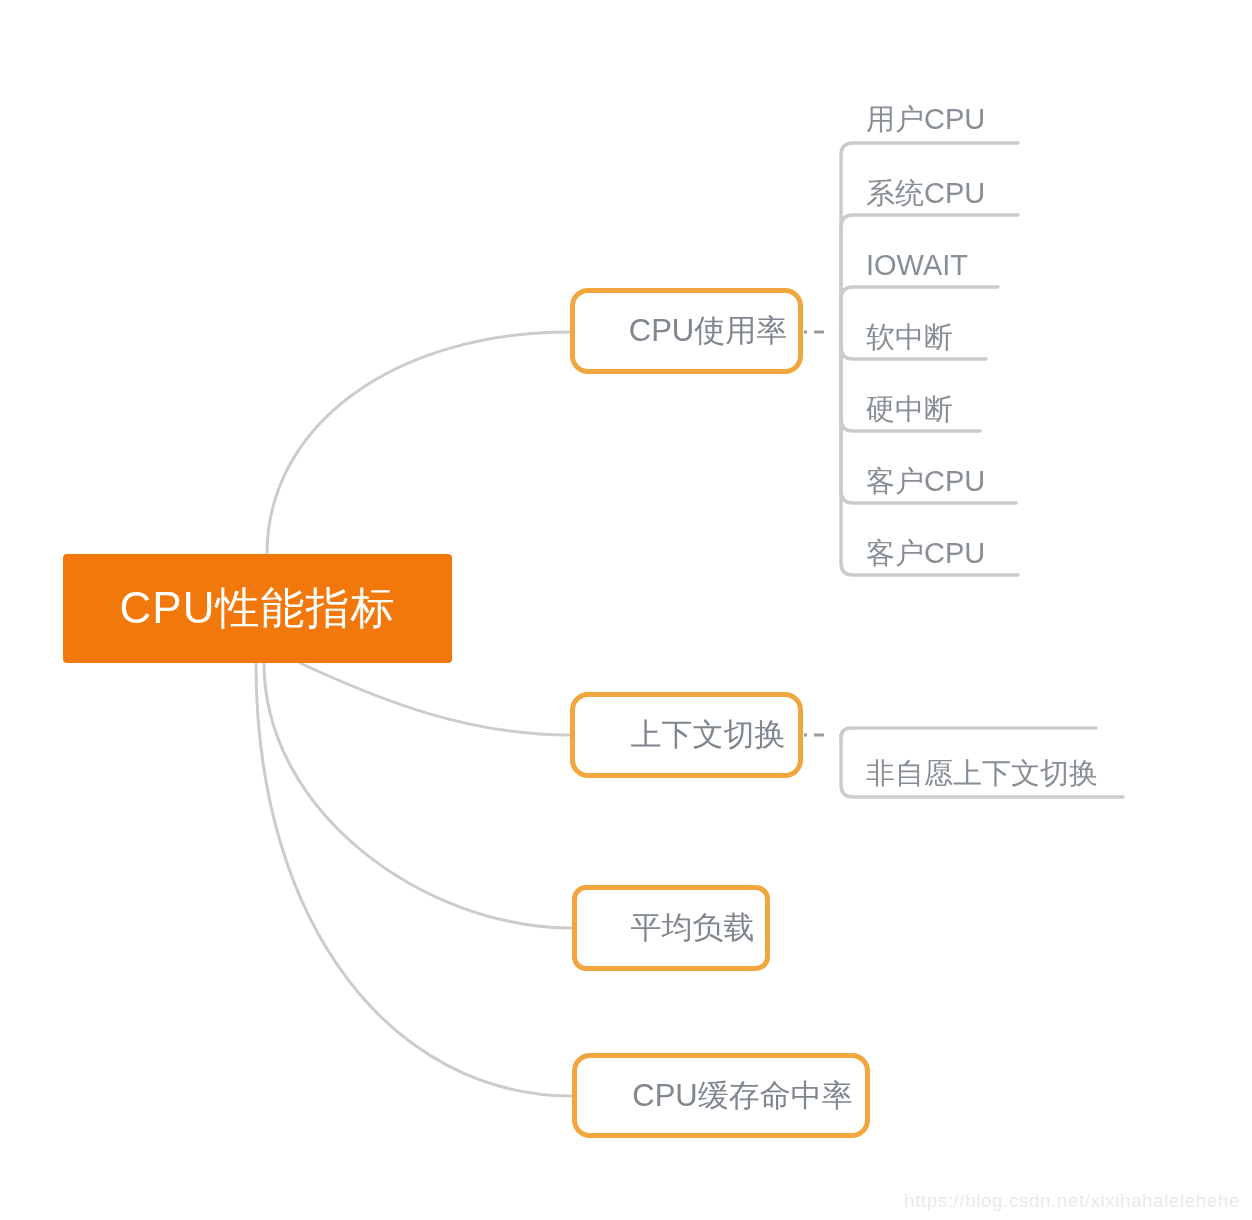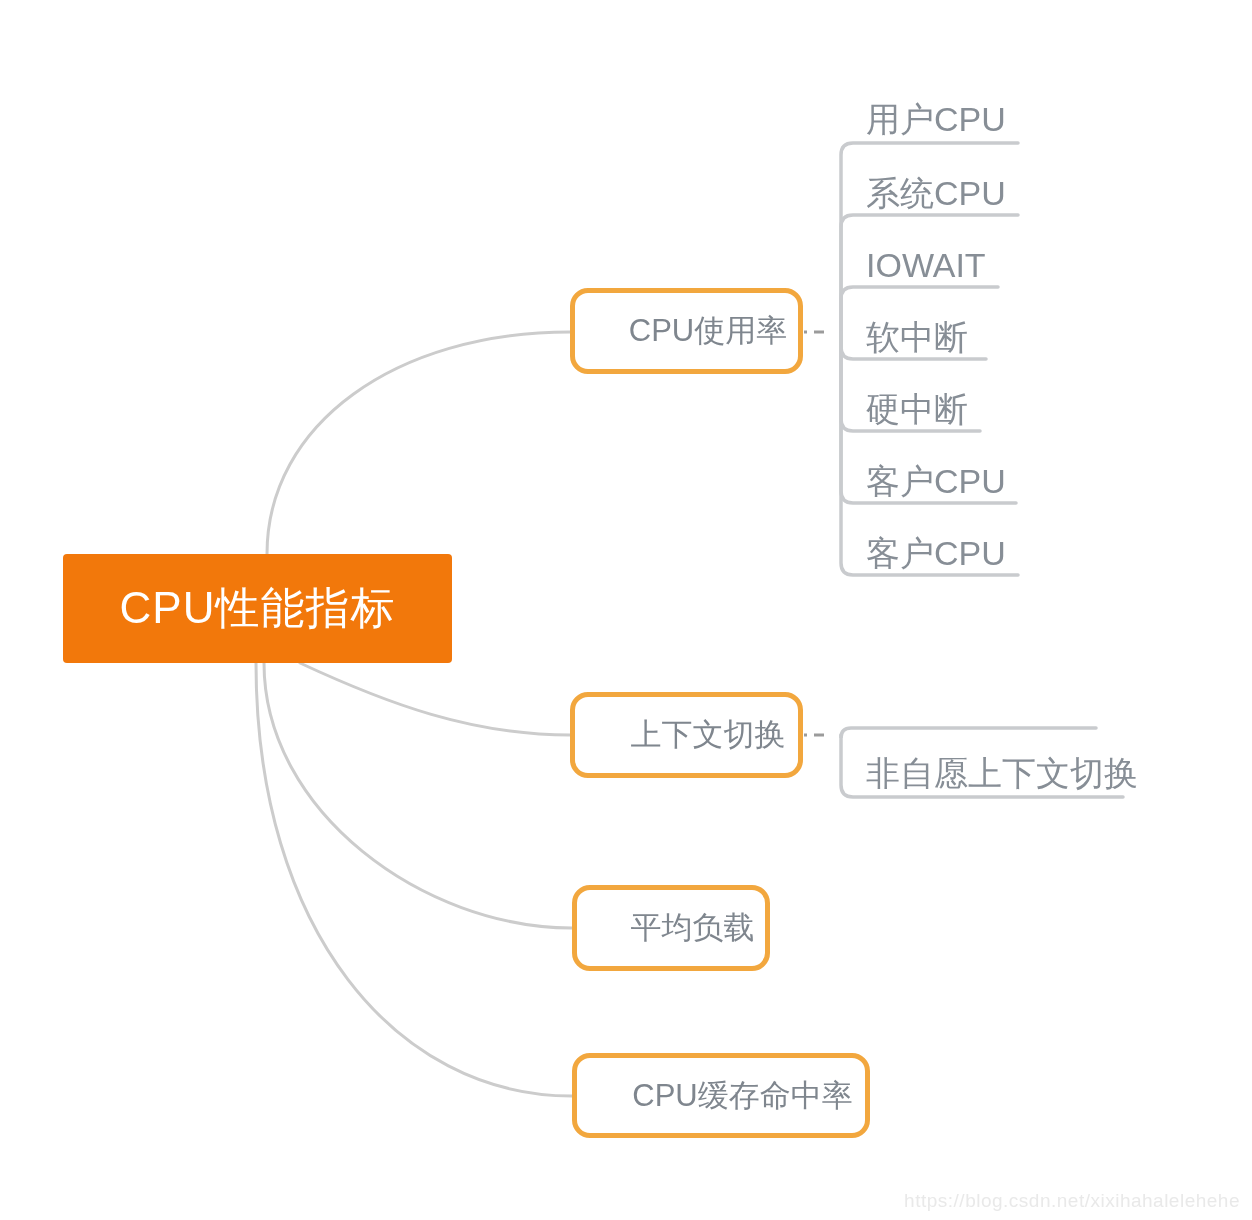--- a/index.html
+++ b/index.html
@@ -29,21 +29,21 @@
     border:5px solid #F2A73E;
     border-radius:18px;
     color:#7F868E;
     font-size:31px;
     padding-left:43px;
   }
   .child-label{
     position:absolute;
     height:36px;line-height:36px;
     color:#878E96;
-    font-size:34px;
+    font-size:29px;
     white-space:nowrap;
   }
   .watermark{
     position:absolute;
     right:12px;top:1190px;
     color:#E9E9E9;
     font-size:19px;
     letter-spacing:0.5px;
   }
 </style>
@@ -87,21 +87,21 @@
   </div>
 
   <div class="node branch-node" style="left:570px;top:288px;width:233px;height:86px;">
     <span>CPU使用率</span>
   </div>
 
   <div class="node branch-node" style="left:570px;top:692px;width:233px;height:86px;">
     <span>上下文切换</span>
   </div>
 
-  <div class="node branch-node" style="left:572px;top:885px;width:198px;height:86px;">
+  <div class="node branch-node" style="left:572px;top:885px;width:198px;height:86px;border-radius:14px;">
     <span>平均负载</span>
   </div>
 
   <div class="node branch-node" style="left:572px;top:1053px;width:298px;height:85px;">
     <span>CPU缓存命中率</span>
   </div>
 
   <div class="child-label" style="left:866px;top:101px;">用户CPU</div>
   <div class="child-label" style="left:866px;top:175px;">系统CPU</div>
   <div class="child-label" style="left:866px;top:247px;">IOWAIT</div>

